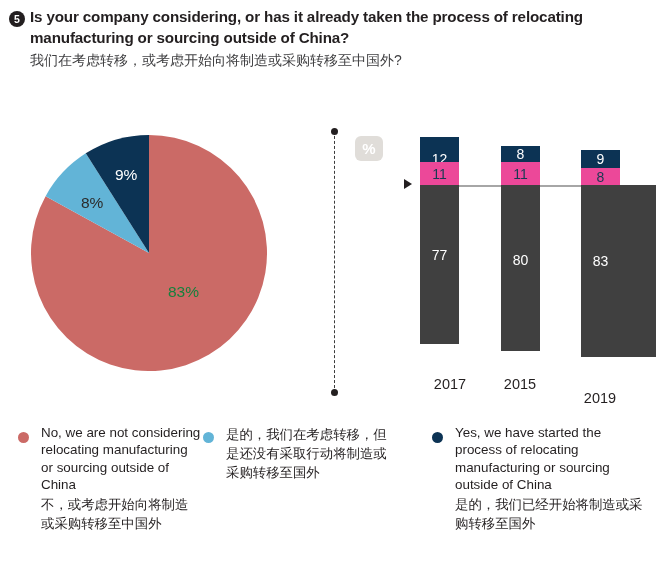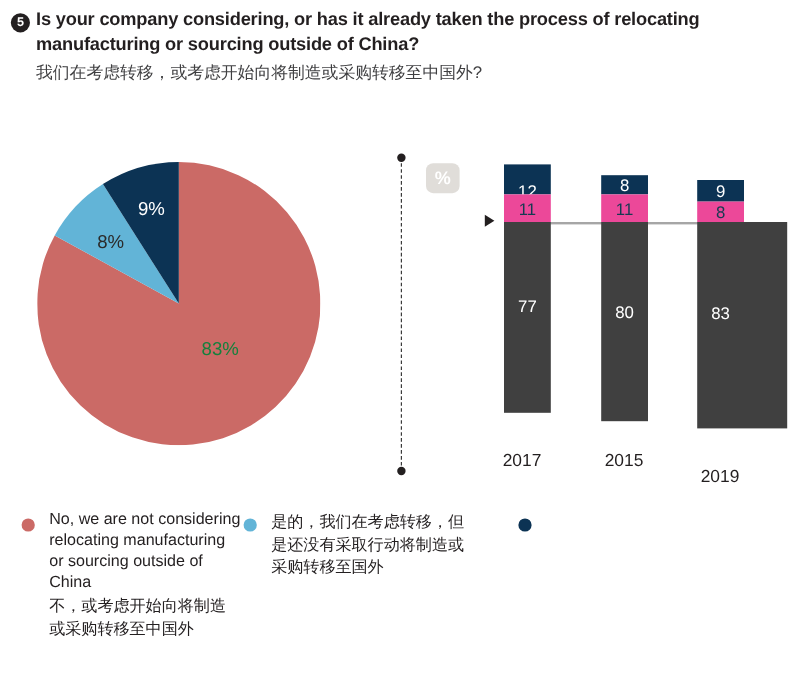--- a/index.html
+++ b/index.html
@@ -151,21 +151,21 @@
   .seg-val  { position: absolute; left: 0; width: 39px; text-align: center; }
 
   .year-label {
     position: absolute;
     width: 60px;
     text-align: center;
     font-size: 14.5px;
     color: #231f20;
     top: 256px;
   }
-  #year-2017 { left: 85px; }
+  #year-2017 { left: 100px; }
   #year-2018 { left: 170px; }
   #year-2019 { left: 250px; margin-top: 14px; }
 
   
   #legend {
     position: absolute;
     left: 0;
     top: 424px;
     width: 525px;
     height: 143px;
@@ -295,15 +295,17 @@
   <div class="legend-item" id="legend-item-1">
     <span class="legend-dot blue"></span>
     <div class="legend-text">
       <div class="legend-zh">是的，我们在考虑转移，但是还没有采取行动将制造或采购转移至国外</div>
     </div>
   </div>
 
   <div class="legend-item" id="legend-item-2">
     <span class="legend-dot navy"></span>
     <div class="legend-text">
+      <div class="legend-en">Yes, we have started the process of relocating manufacturing or sourcing outside of China</div>
+      <div class="legend-zh">是的，我们已经开始将制造或采购转移至国外</div>
     </div>
   </div>
 </div>
 
 </body></html>

